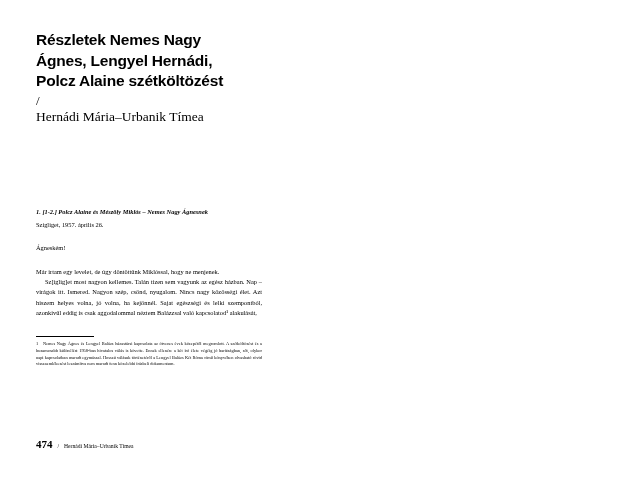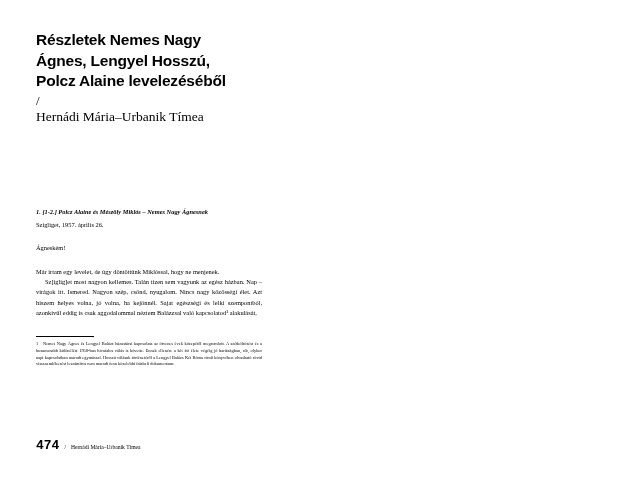--- a/index.html
+++ b/index.html
@@ -127,23 +127,23 @@
 
   .footer {
     position: absolute;
     left: 36px;
     top: 438px;
     display: flex;
     align-items: baseline;
     gap: 5px;
   }
   .folio {
-    font-family: Liberation Mono, monospace;
+    font-family: Liberation Serif, serif;
     font-weight: bold;
-    font-size: 13px;
+    font-size: 11px;
     color: #000000;
   }
   .folio-sep {
     font-family: "Liberation Serif", serif;
     font-size: 5.6px;
     color: #000000;
   }
   .running-head {
     font-family: "Liberation Serif", serif;
     font-size: 5.6px;
@@ -152,22 +152,22 @@
   }
 </style>
 </head>
 <body>
 
 <div class="page">
 
   <div class="content">
     <h1 class="title">
       <span class="ln">Részletek Nemes Nagy</span>
-      <span class="ln">Ágnes, Lengyel Hosszú,</span>
-      <span class="ln">Polcz Alaine levelezéséből</span>
+      <span class="ln">Ágnes, Lengyel Hernádi,</span>
+      <span class="ln">Polcz Alaine szétköltözést</span>
     </h1>
     <div class="slash">/</div>
     <div class="authors">Hernádi Mária–Urbanik Tímea</div>
   </div>
 
   <div class="body-block">
     <div class="section-head">1. [1-2.] Polcz Alaine és Mészöly Miklós – Nemes Nagy Ágnesnek</div>
     <div class="meta-line">Szigliget, 1957. április 26.</div>
     <div class="salutation">Ágneském!</div>
     <p class="para">Már irtam egy levelet, de úgy döntöttünk Miklóssal, hogy ne menjenek.</p>

